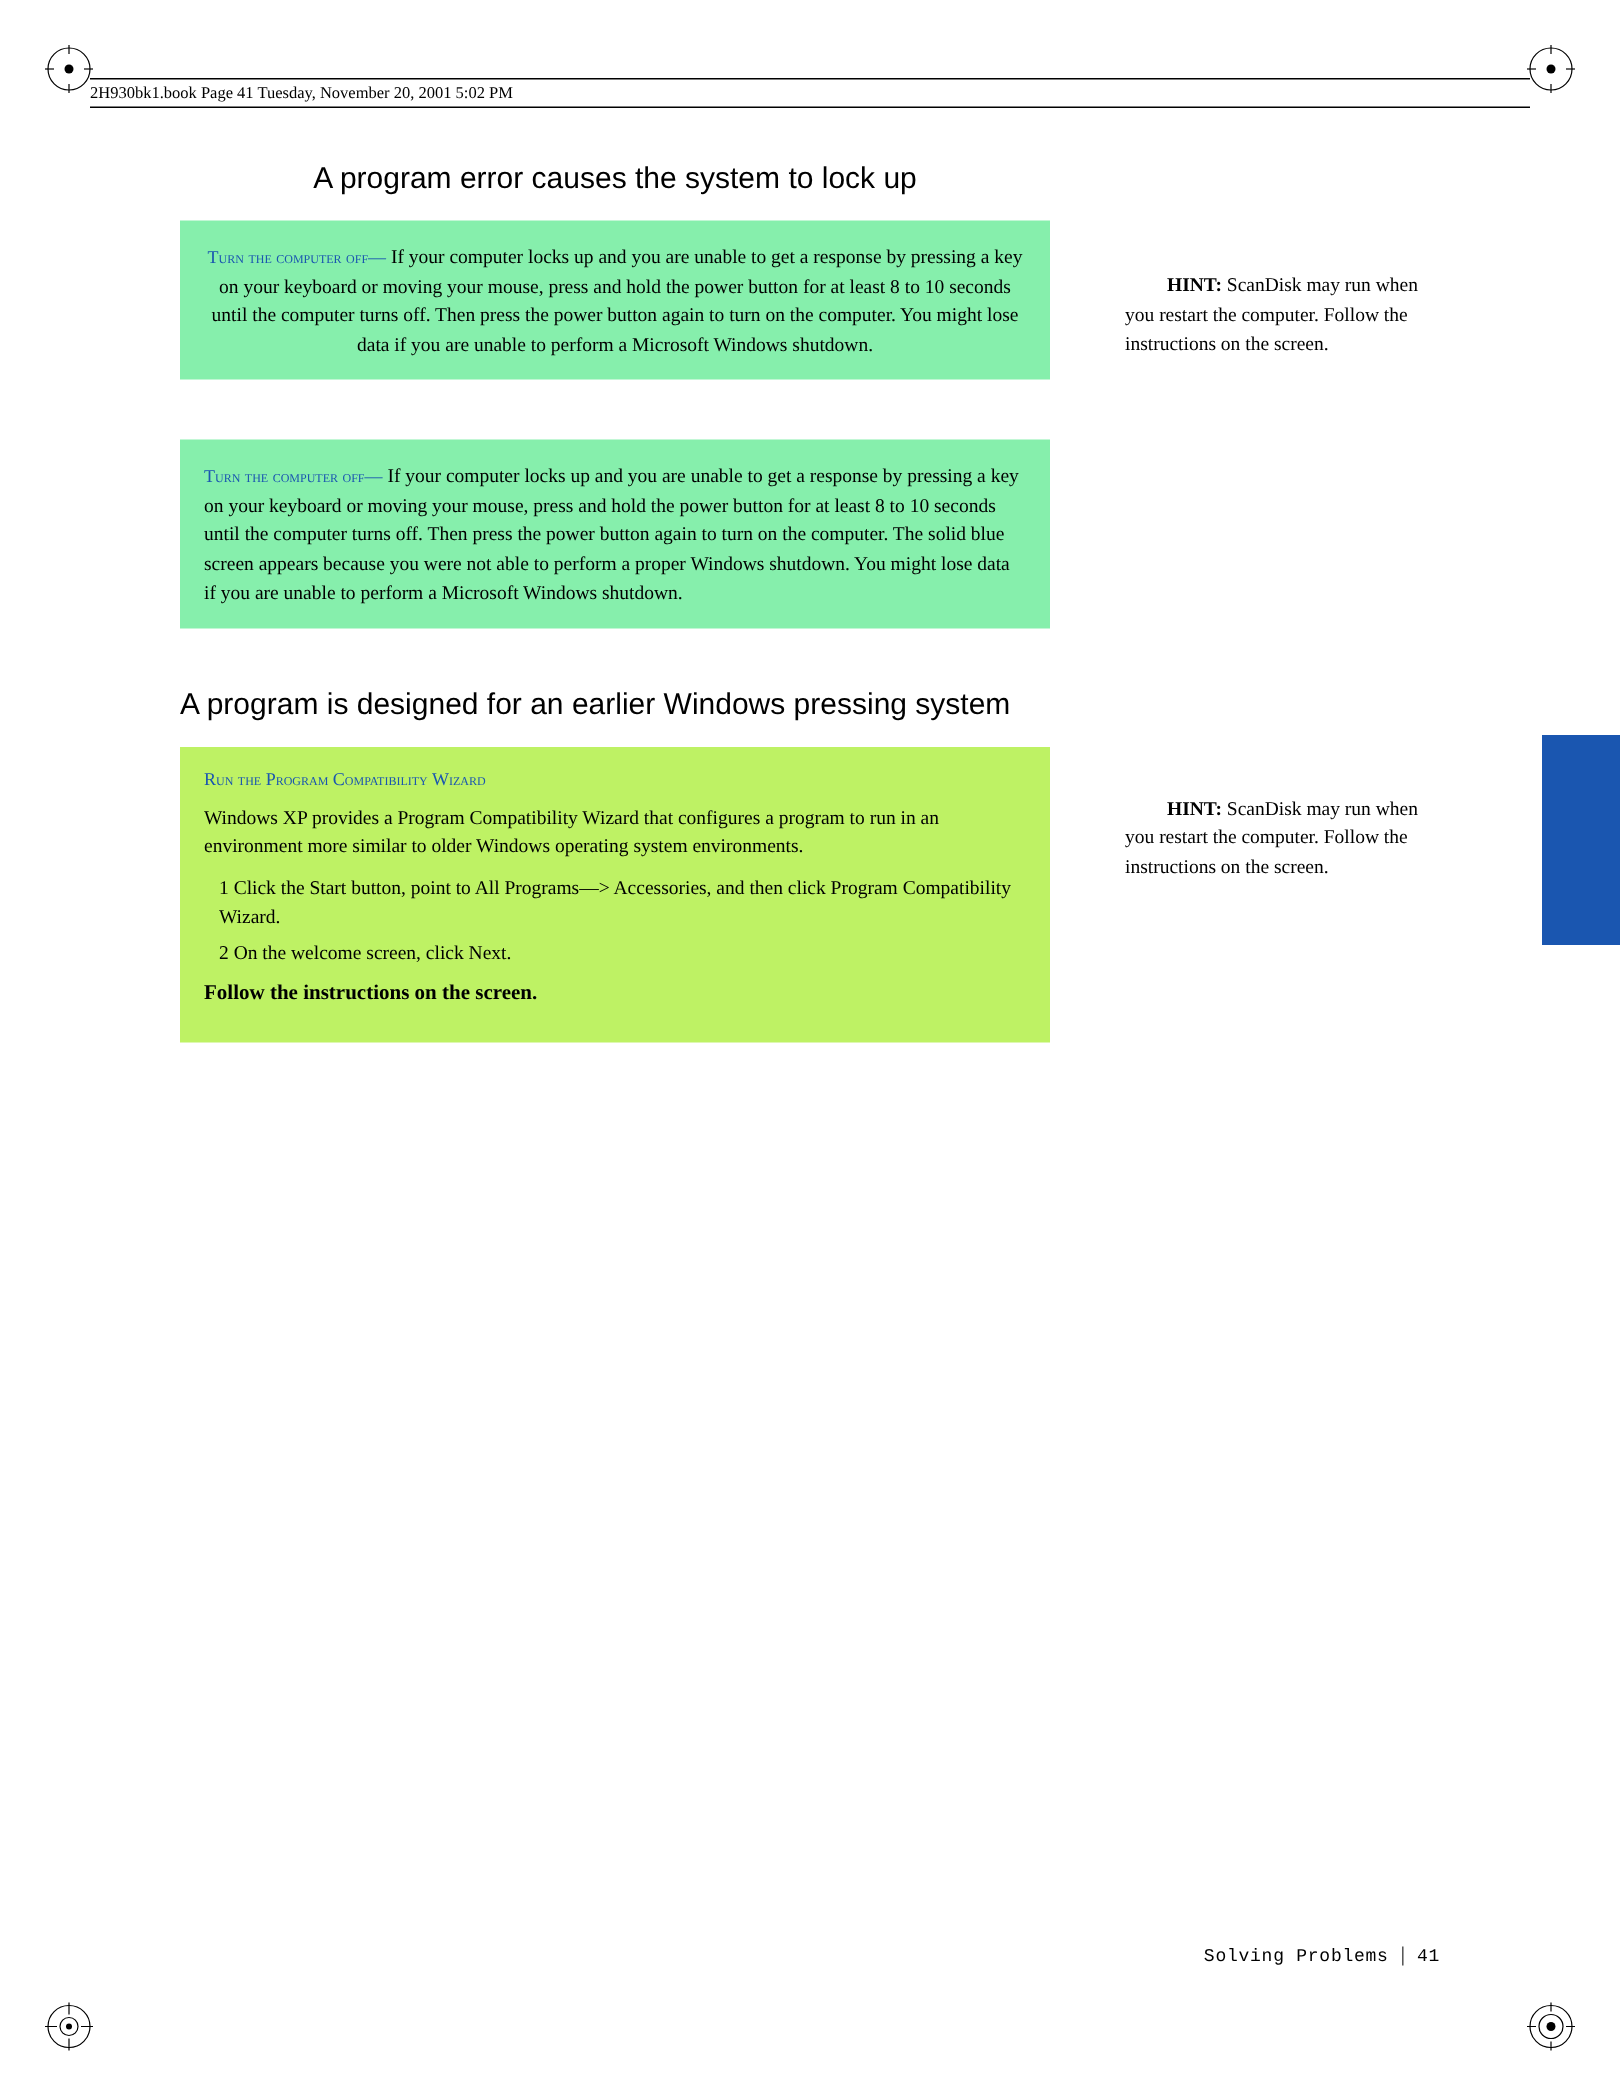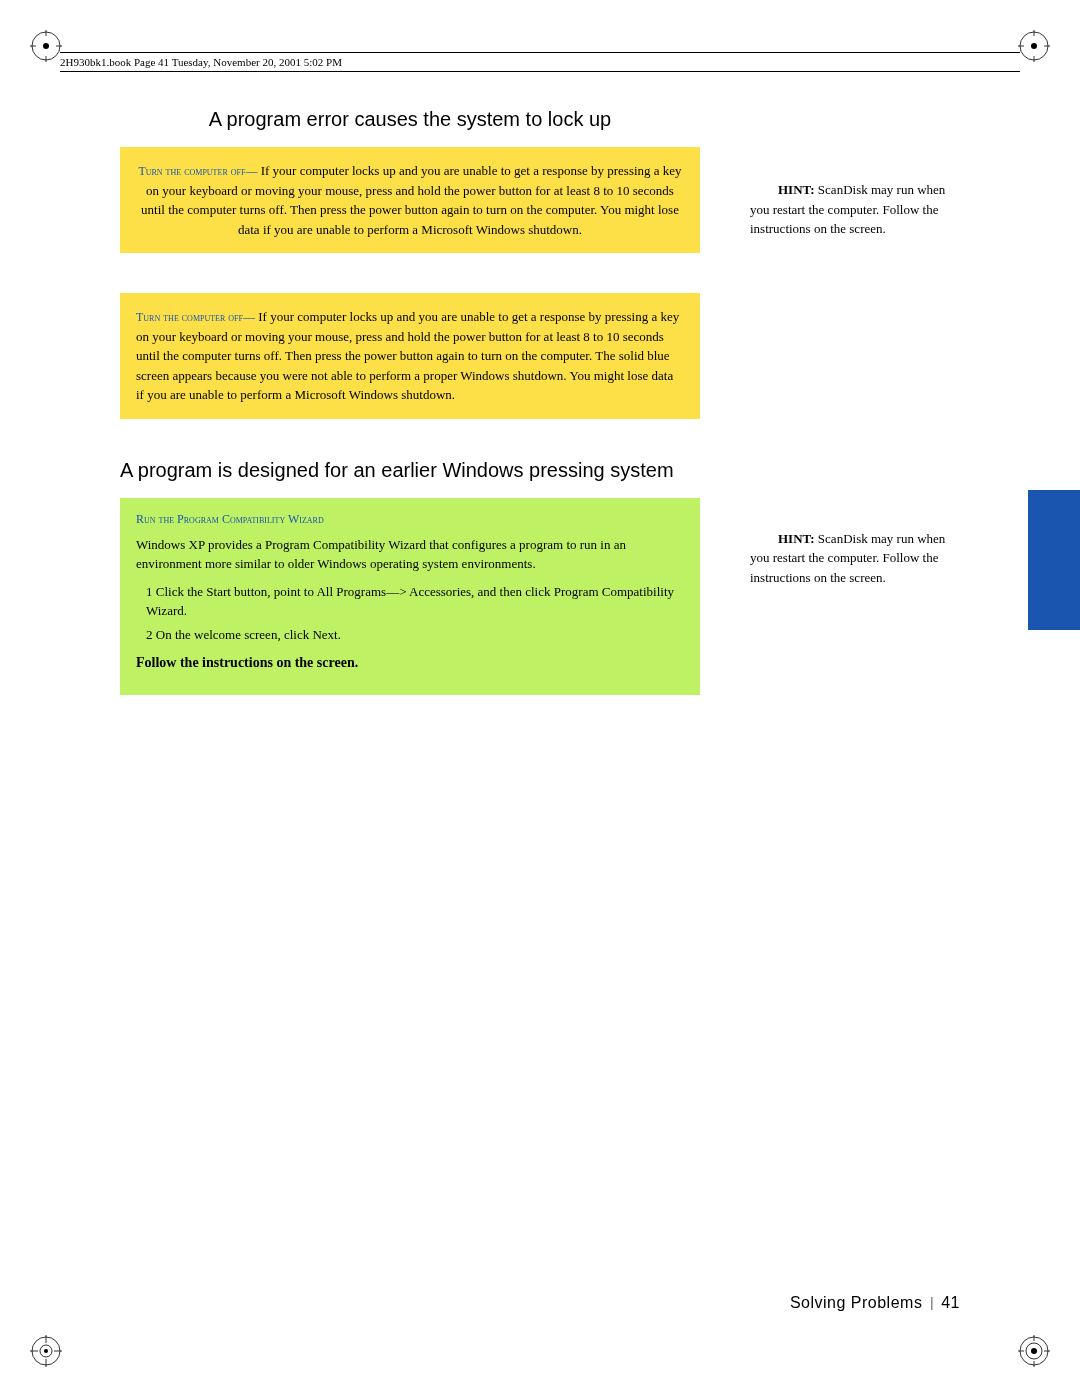--- a/index.html
+++ b/index.html
@@ -75,21 +75,21 @@
       font-size: 20px;
       font-weight: normal;
       font-family: Arial, sans-serif;
       color: #000;
       margin-bottom: 16px;
       margin-top: 8px;
     }
 
     
     .info-box {
-      background-color: #fde047;
+      background-color: #86efac;
       padding: 14px 16px;
       margin-bottom: 20px;
     }
 
     .info-box p {
       font-size: 13px;
       line-height: 1.5;
       color: #000;
     }
 
@@ -177,22 +177,22 @@
       position: absolute;
       bottom: 85px;
       left: 120px;
       right: 120px;
       display: flex;
       justify-content: flex-end;
       align-items: center;
     }
 
     .footer-text {
-      font-size: 16px;
-      font-family: Liberation Sans, sans-serif;
+      font-size: 12px;
+      font-family: Liberation Mono, monospace;
       color: #000;
       letter-spacing: 0.5px;
     }
 
     .footer-separator {
       margin: 0 8px;
       color: #000;
     }
 
     

